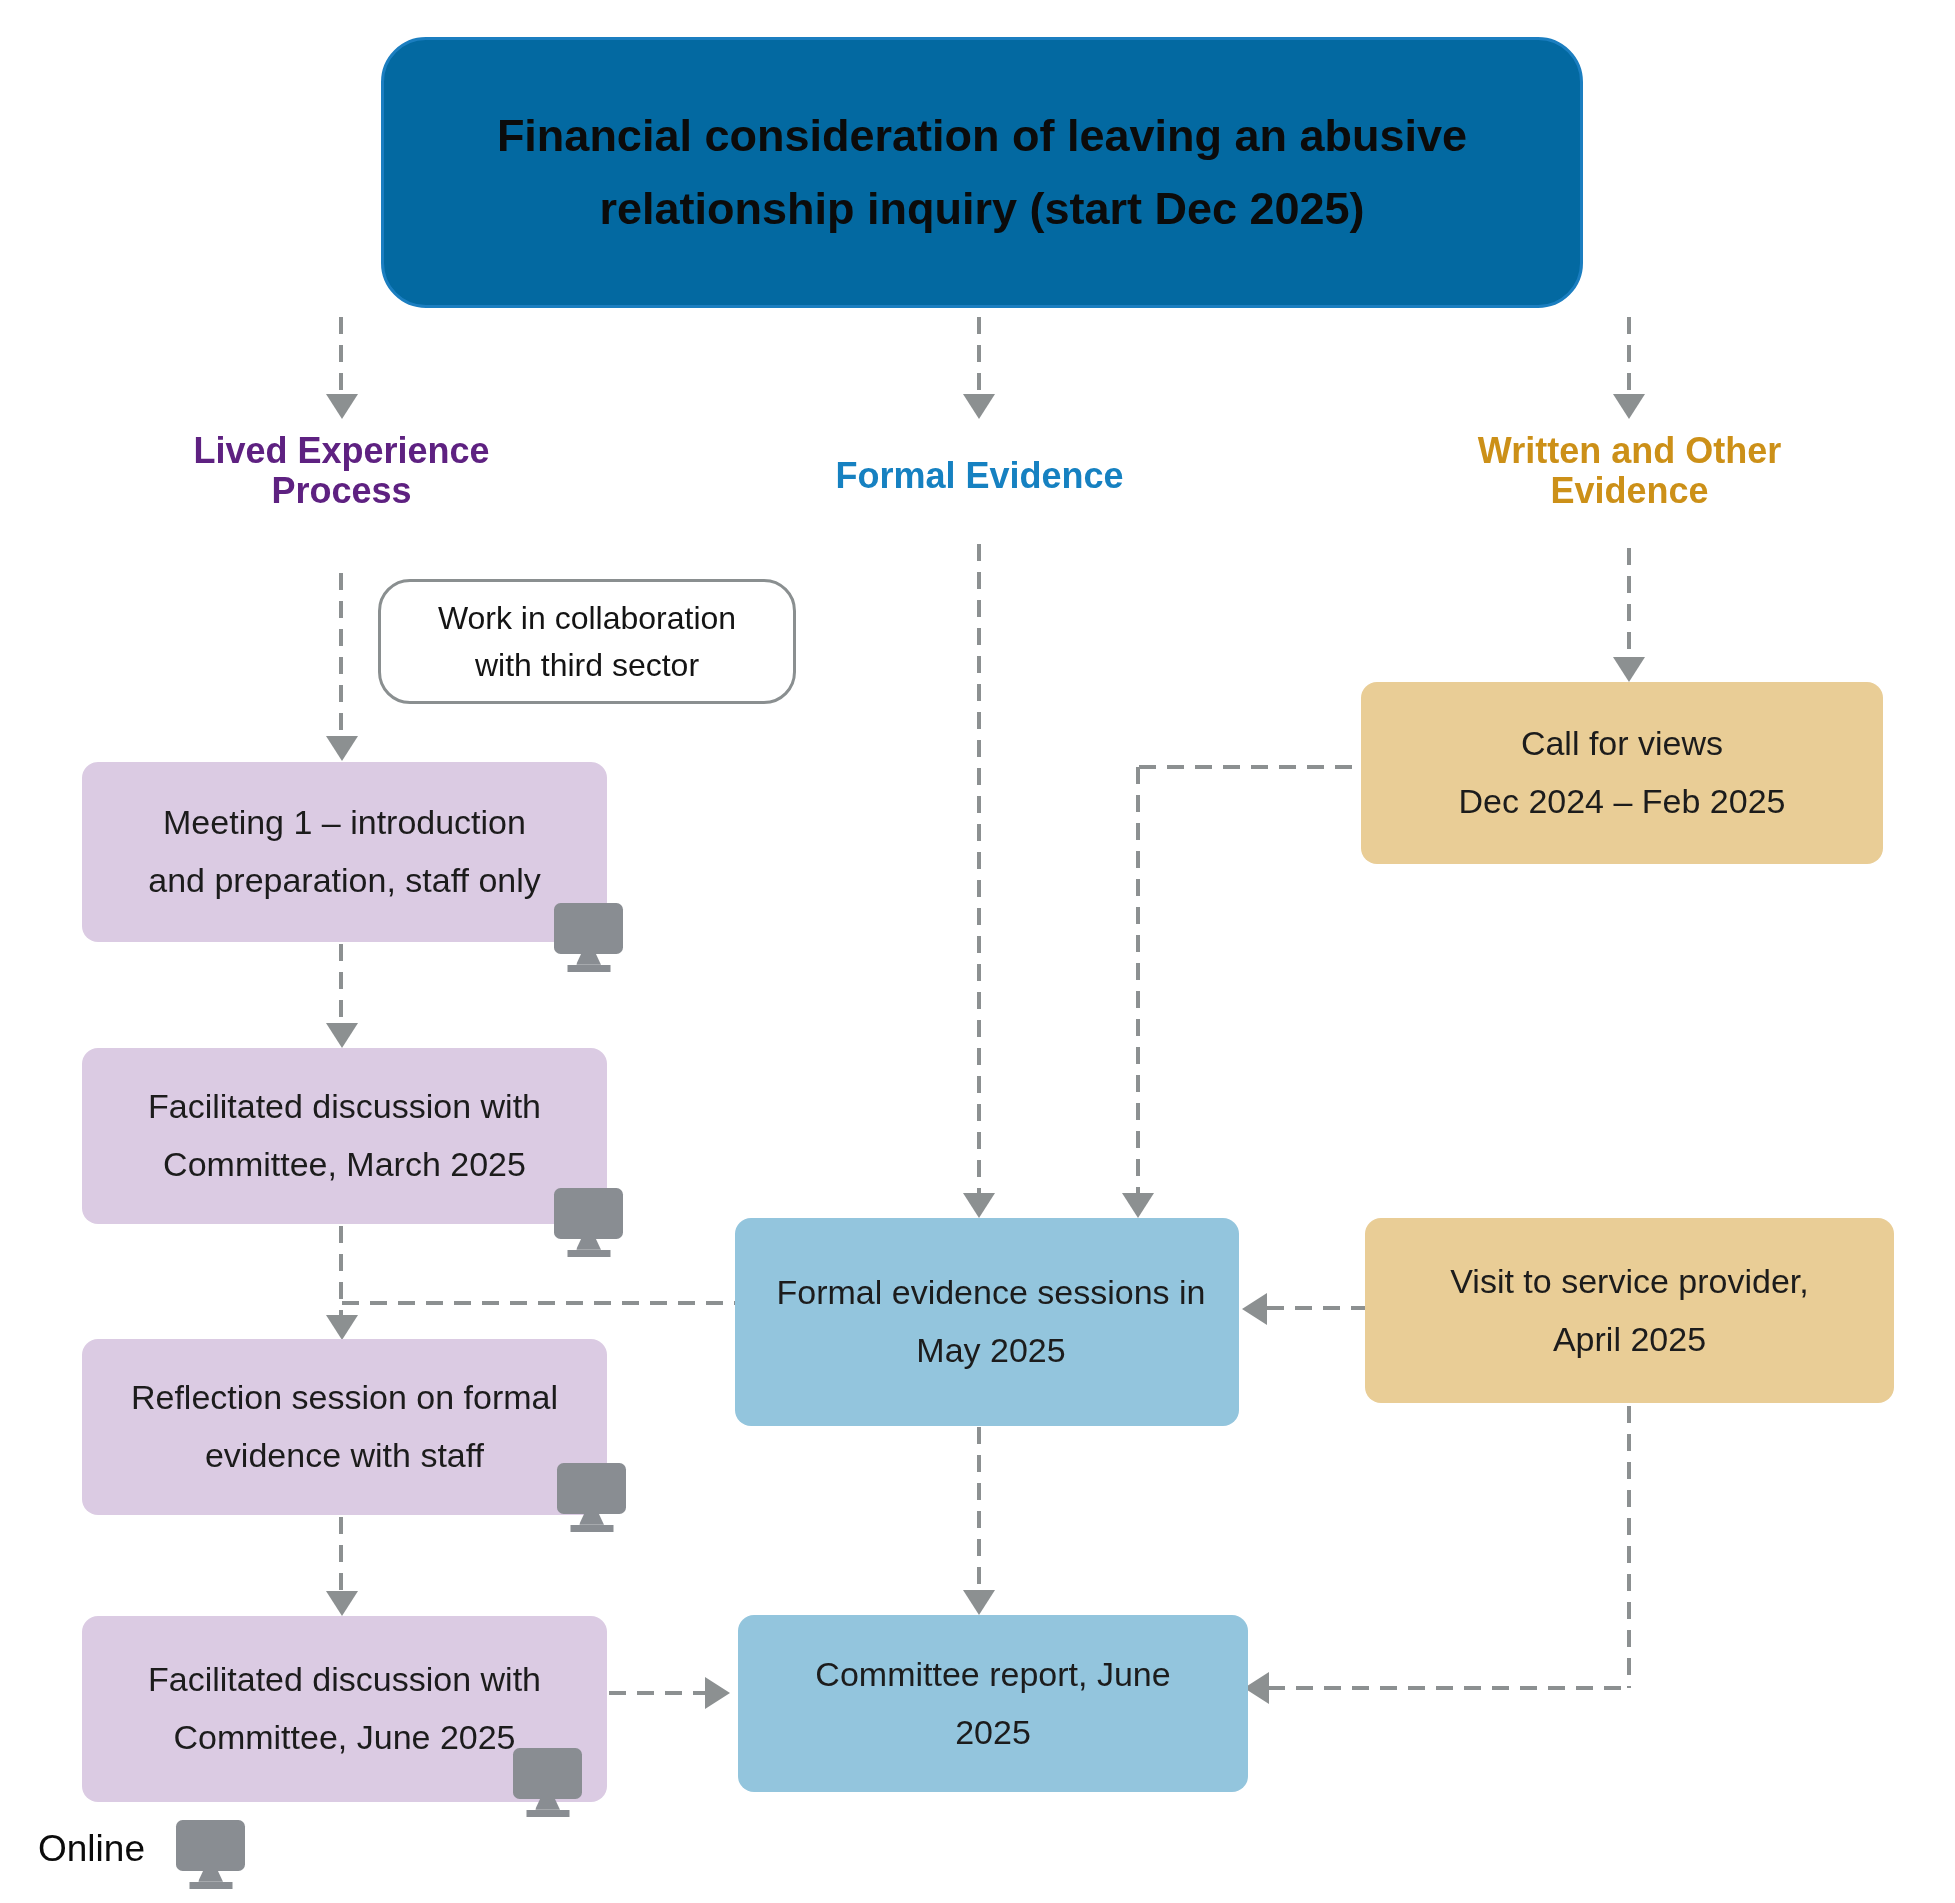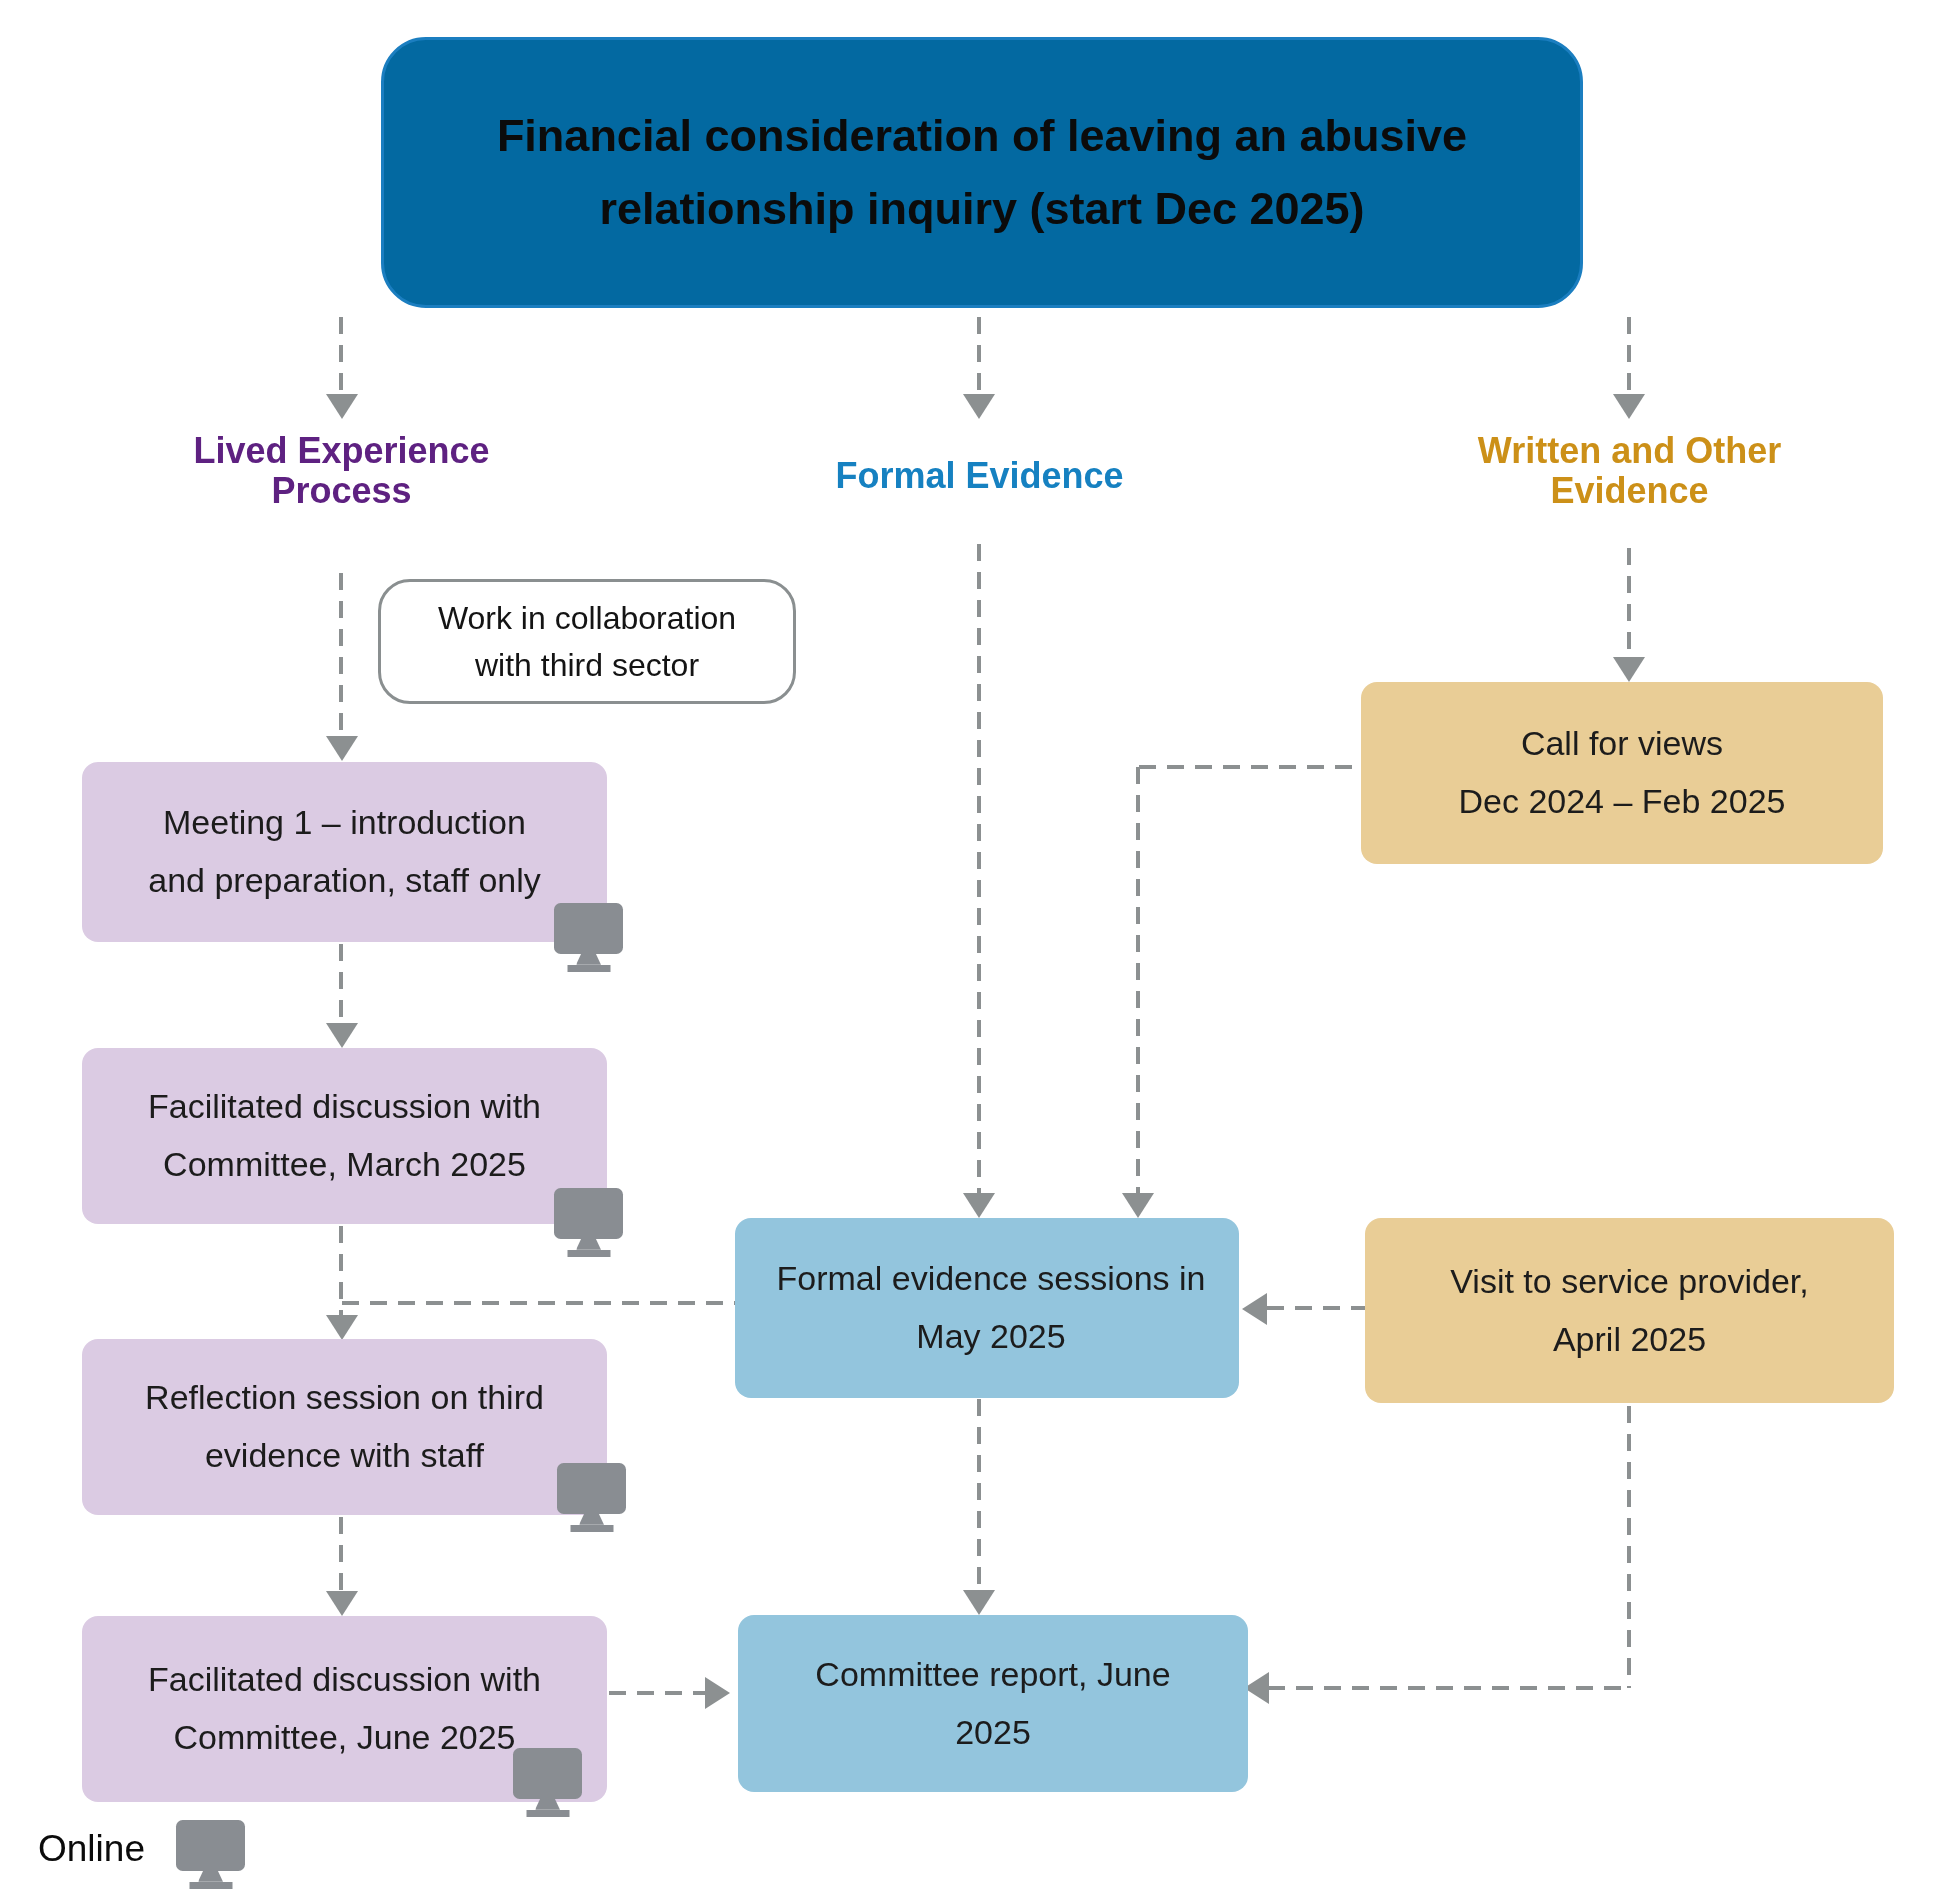--- a/index.html
+++ b/index.html
@@ -36,21 +36,21 @@
   .note-box{
     position:absolute;left:378px;top:579px;width:418px;height:125px;
     box-sizing:border-box;background:#fff;border:3.7px solid #8A8F90;border-radius:32px;
     display:flex;flex-direction:column;justify-content:center;align-items:center;
     text-align:center;font-size:32px;line-height:1.45;color:#141414;
   }
   .b-meeting1{left:82px;top:762px;width:525px;height:180px;}
   .b-march{left:82px;top:1048px;width:525px;height:176px;}
   .b-reflection{left:82px;top:1339px;width:525px;height:176px;}
   .b-june{left:82px;top:1616px;width:525px;height:186px;}
-  .b-sessions{left:735px;top:1218px;width:504px;height:180px;padding-left:8px;}
+  .b-sessions{left:735px;top:1218px;width:504px;height:208px;padding-left:8px;}
   .b-report{left:738px;top:1615px;width:510px;height:177px;}
   .b-views{left:1361px;top:682px;width:522px;height:182px;}
   .b-visit{left:1365px;top:1218px;width:529px;height:185px;}
   
   .vdash{position:absolute;width:3.7px;
     background:repeating-linear-gradient(to bottom,#8C9091 0 17px,transparent 17px 28px);}
   .hdash{position:absolute;height:3.7px;
     background:repeating-linear-gradient(to right,#8C9091 0 17px,transparent 17px 28px);}
   .arr-down{position:absolute;width:0;height:0;
     border-left:16px solid transparent;border-right:16px solid transparent;
@@ -139,21 +139,21 @@
 
   <div class="box lav b-meeting1">
     <span class="tline">Meeting 1 – introduction</span>
     <span class="tline">and preparation, staff only</span>
   </div>
   <div class="box lav b-march">
     <span class="tline">Facilitated discussion with</span>
     <span class="tline">Committee, March 2025</span>
   </div>
   <div class="box lav b-reflection">
-    <span class="tline">Reflection session on third</span>
+    <span class="tline">Reflection session on formal</span>
     <span class="tline">evidence with staff</span>
   </div>
   <div class="box lav b-june">
     <span class="tline">Facilitated discussion with</span>
     <span class="tline">Committee, June 2025</span>
   </div>
 
   <div class="box blu b-sessions">
     <span class="tline">Formal evidence sessions in</span>
     <span class="tline">May 2025</span>

